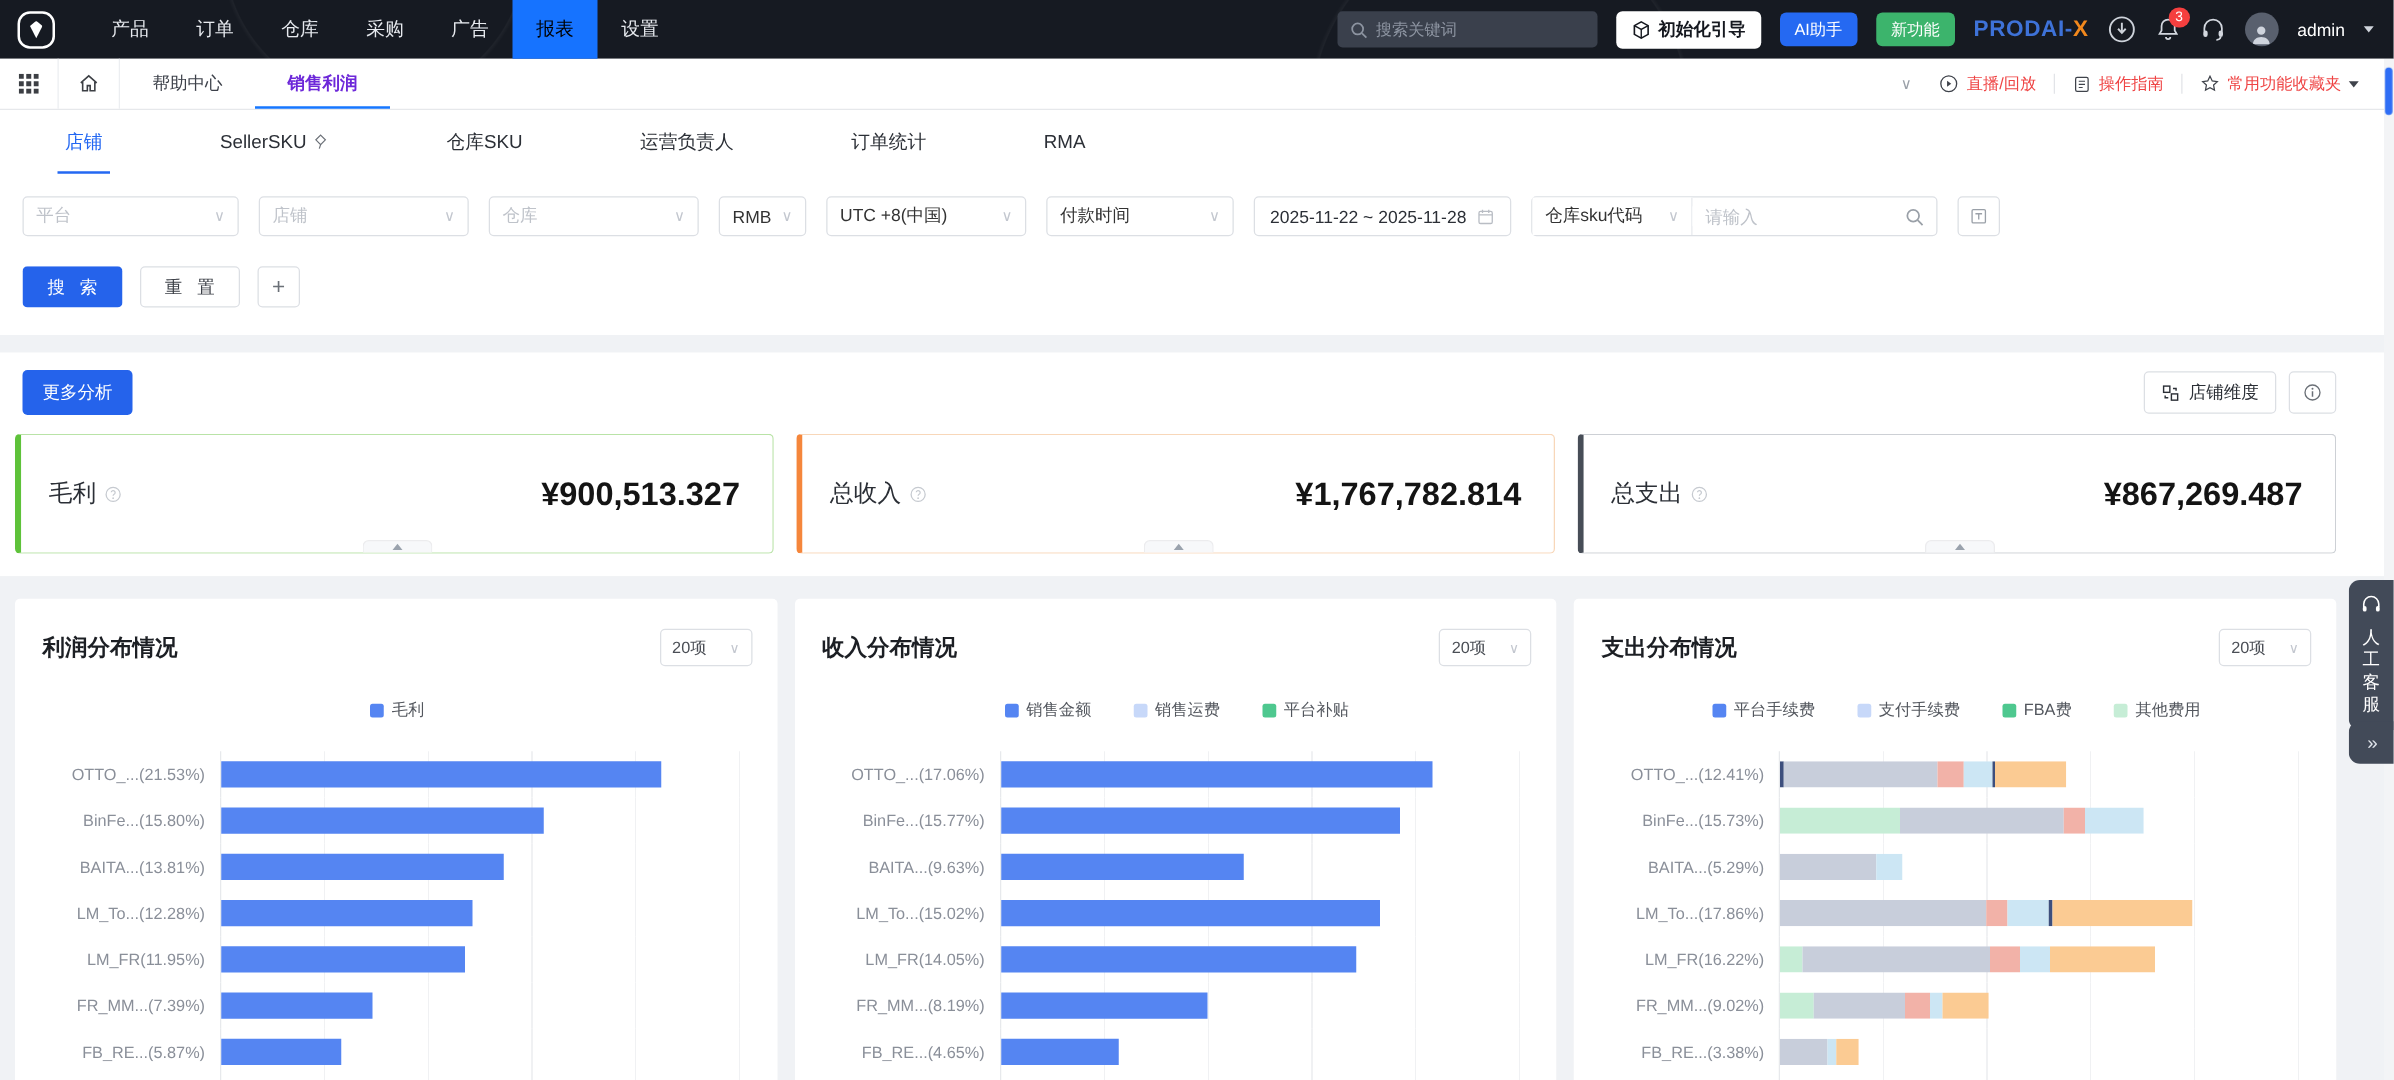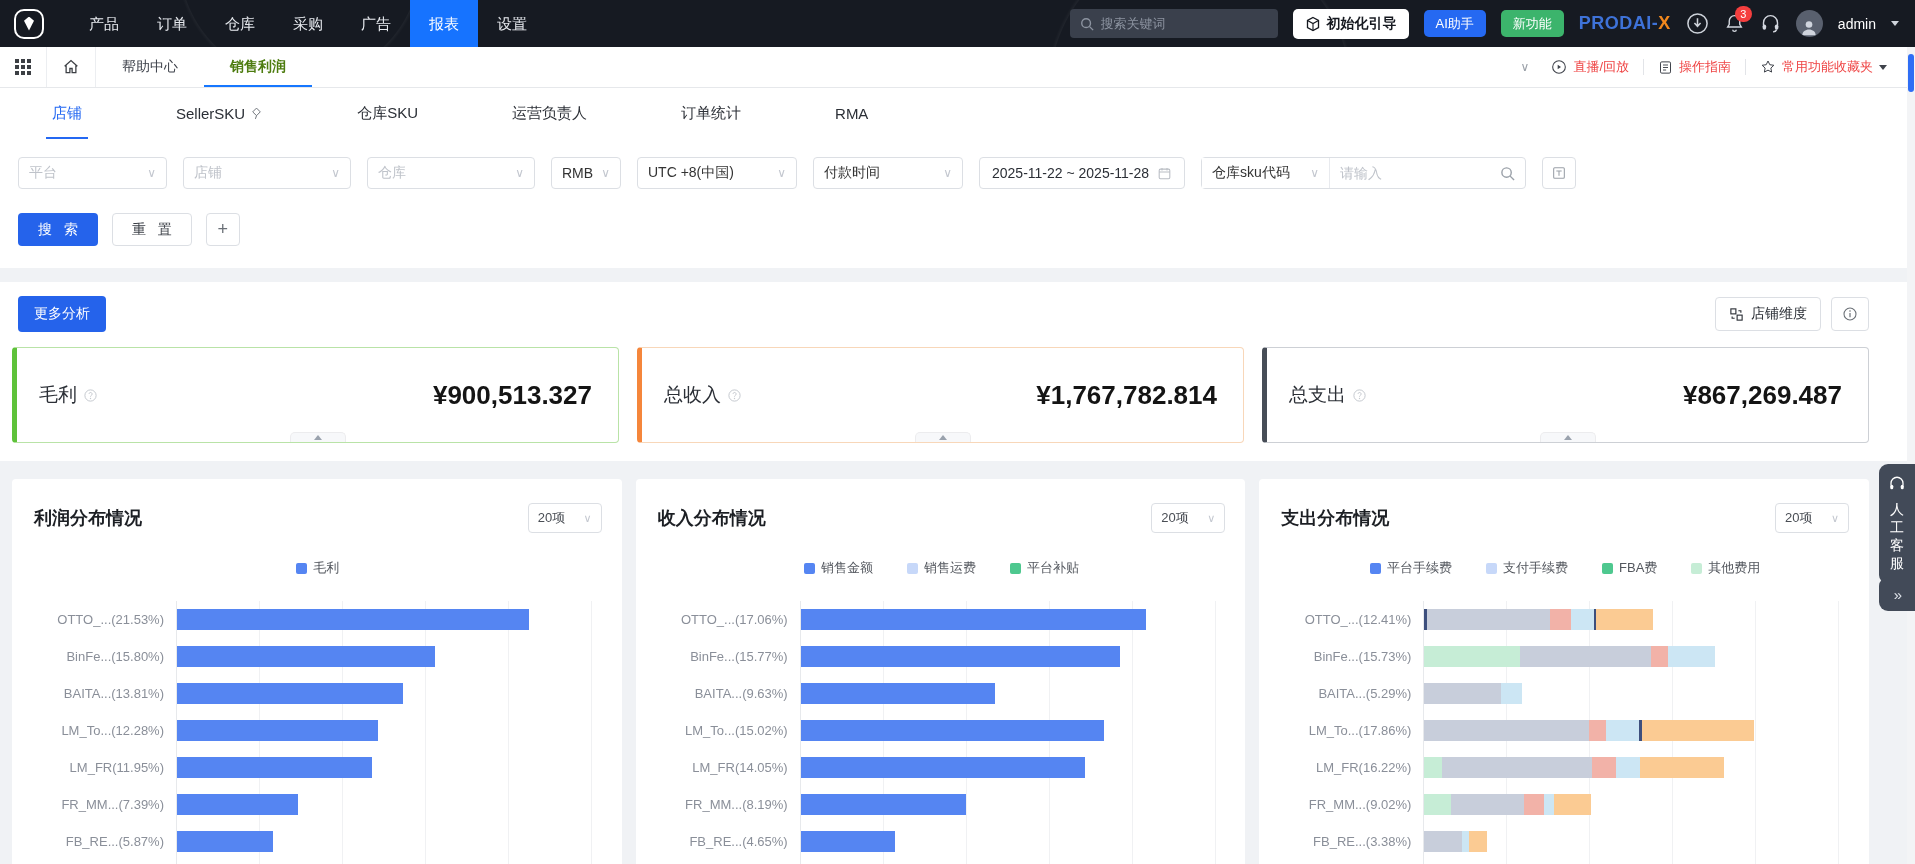--- a/index.html
+++ b/index.html
@@ -6,42 +6,42 @@
   html,body { width:1915px; height:864px; overflow:hidden; font-family:"Liberation Sans",sans-serif; background:#f0f2f5; }
   svg { display:block; }
 
   
   .topnav { height:47px; background:#161a22; display:flex; align-items:center; color:#e7eaef;
     background-image: radial-gradient(circle at 300px -40px, transparent 120px, rgba(255,255,255,.04) 121px, transparent 124px),
                       radial-gradient(circle at 1200px 90px, transparent 150px, rgba(255,255,255,.04) 151px, transparent 154px); }
   .logo { width:30px; height:30px; border:2.5px solid #fff; border-radius:10px; margin:0 26px 0 14px; display:flex; align-items:center; justify-content:center; }
   .logo .inner { width:10px; height:14px; background:#fff; clip-path:polygon(50% 0,100% 30%,50% 100%,0 30%); }
   .nav-item { padding:0 19px; line-height:47px; font-size:15px; cursor:pointer; }
-  .nav-item.active { background:#1673ff; color:#ffffff; }
+  .nav-item.active { background:#1673ff; color:#000000; }
   .topnav-right { margin-left:auto; display:flex; align-items:center; gap:15px; padding-right:16px; }
   .nav-search { width:208px; height:29px; background:#3a404c; border-radius:4px; display:flex; align-items:center; padding:0 10px; gap:7px; color:#959ca8; font-size:13px; border:none; }
   .nav-search input { background:transparent; border:none; outline:none; color:#b6bcc7; font-size:13px; width:160px; }
   .nav-search input::placeholder { color:#8d94a1; }
   .pill { height:30px; border-radius:5px; display:flex; align-items:center; gap:6px; padding:0 12px; font-size:13px; cursor:pointer; white-space:nowrap; }
   .pill.white { background:#fff; color:#15181f; font-weight:bold; font-size:14px; }
   .pill.blue { background:#2569f2; color:#fff; height:27px; }
   .pill.green { background:#3cb46c; color:#fff; height:27px; }
   .brand { font-weight:bold; font-size:18px; letter-spacing:.5px; color:#3e72d8; }
   .brand b { color:#f2881d; }
   .icon-btn { position:relative; cursor:pointer; display:flex; align-items:center; }
   .badge { position:absolute; top:-7px; left:11px; background:#f53f3f; color:#fff; min-width:17px; height:16px; border-radius:9px; font-size:11px; display:flex; align-items:center; justify-content:center; padding:0 4px; }
   .avatar { width:27px; height:27px; border-radius:50%; background:#59606e; display:flex; align-items:flex-end; justify-content:center; overflow:hidden; }
   .admin-name { font-size:14px; color:#fff; }
   .caret-down { width:0; height:0; border-left:4px solid transparent; border-right:4px solid transparent; border-top:5px solid #cfd4dc; }
 
   
   .subbar { height:41px; background:#fff; border-bottom:1px solid #e6e8eb; display:flex; align-items:stretch; }
   .subbar .cell { display:flex; align-items:center; padding:0 15px; border-right:1px solid #eceef1; cursor:pointer; }
   .subbar .tab { display:flex; align-items:center; padding:0 26px; font-size:14px; color:#3d414a; cursor:pointer; position:relative; }
-  .subbar .tab.active { color:#4d7c0f; font-weight:bold; }
+  .subbar .tab.active { color:#6d28d9; font-weight:bold; }
   .subbar .tab.active::after { content:""; position:absolute; left:0; right:0; bottom:0; height:2px; background:#1677ff; }
   .subbar-right { margin-left:auto; display:flex; align-items:center; gap:0; padding-right:14px; }
   .subbar-right .link { display:flex; align-items:center; gap:6px; font-size:13px; color:#ef4444; padding:0 14px; cursor:pointer; }
   .subbar-right .sep { width:1px; height:16px; background:#e2e4e8; }
   .chev { color:#9aa0a8; font-size:12px; cursor:pointer; padding:0 8px; }
 
   
   .panel { background:#fff; padding-bottom:22px; }
   .report-tabs { display:flex; padding-left:46px; }
   .report-tab { margin-right:82px; padding:16px 6px 14px; font-size:15px; color:#2b2f36; cursor:pointer; border-bottom:2px solid transparent; display:flex; align-items:center; gap:5px; }
@@ -248,21 +248,21 @@
       </div>
       <div class="report-tab">
         <span>订单统计</span>
       </div>
       <div class="report-tab">
         <span>RMA</span>
       </div>
     </div>
 
   <div class="filters">
-    <div class="sel" style="width:149px;">
+    <div class="sel" style="width:173px;">
         <span class="ph">平台</span>
         <span class="arr">∨</span>
       </div>
     <div class="sel" style="width:168px;">
         <span class="ph">店铺</span>
         <span class="arr">∨</span>
       </div>
     <div class="sel" style="width:168px;">
         <span class="ph">仓库</span>
         <span class="arr">∨</span>

